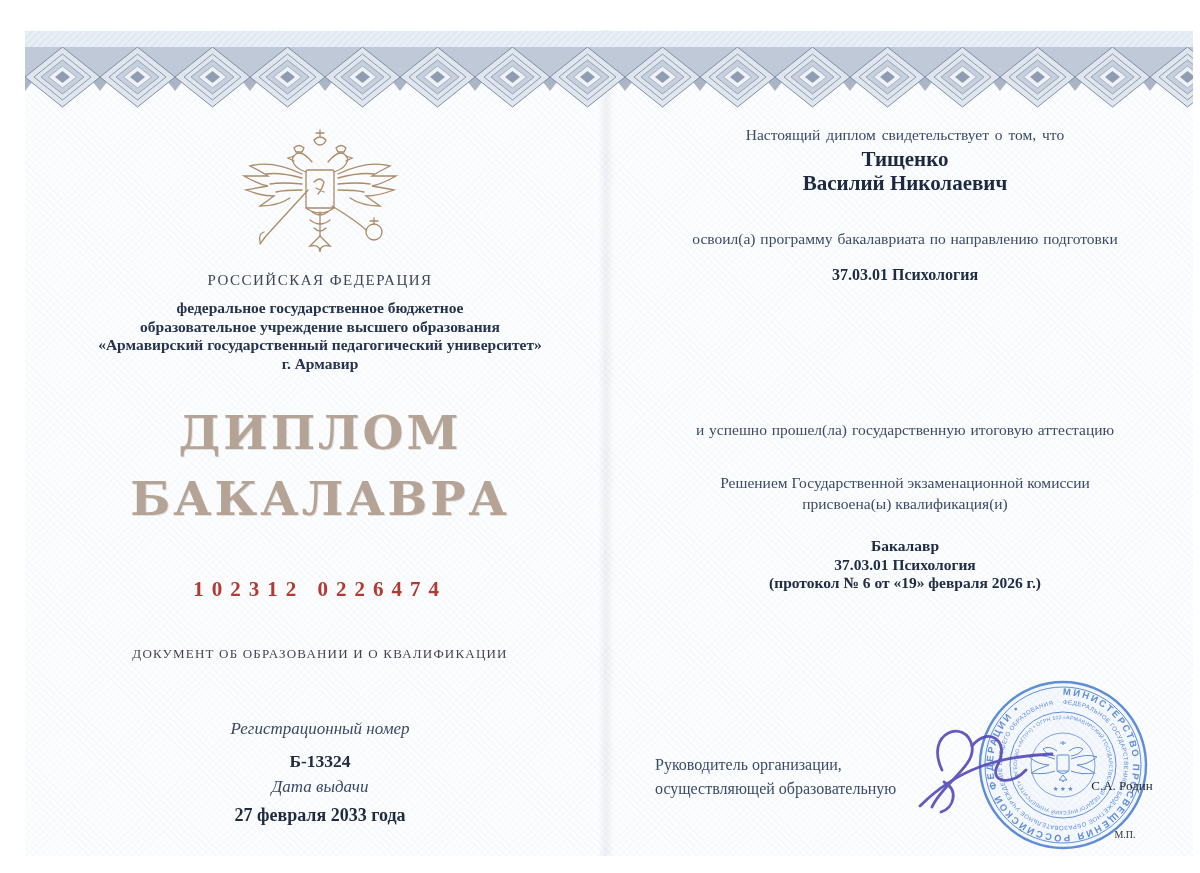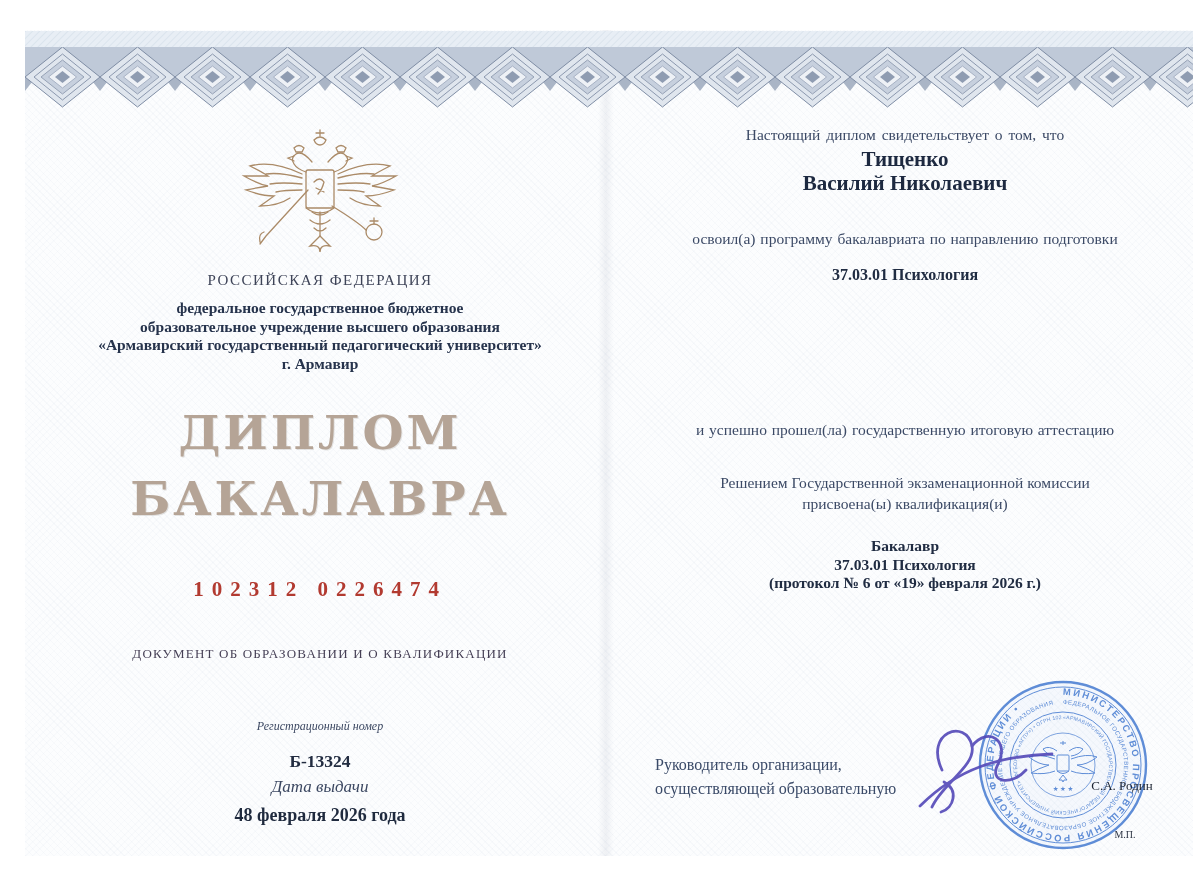--- a/index.html
+++ b/index.html
@@ -16,21 +16,21 @@
   .abs{position:absolute;}
   .ctr{text-align:center;}
   
   .country{left:40px;top:272px;width:560px;font-size:15px;letter-spacing:1.5px;color:#3e4458;}
   .inst{left:30px;top:299px;width:580px;font-size:15.5px;font-weight:bold;line-height:18.5px;color:#26334c;}
   .title{left:40px;top:400px;width:560px;font-family:"DejaVu Serif",serif;font-weight:bold;
          font-size:47px;line-height:66px;letter-spacing:3px;color:#b5a496;
          text-shadow:1px 1px 0 rgba(120,110,100,.18);}
   .serial{left:40px;top:577px;width:560px;font-size:21px;font-weight:600;letter-spacing:8px;color:#b23a30;}
   .doctype{left:20px;top:646px;width:600px;font-size:13px;letter-spacing:1.2px;color:#453f55;}
-  .reglabel{left:40px;top:719px;width:560px;font-size:12px;font-style:italic;color:#3c4862;}
+  .reglabel{left:40px;top:719px;width:560px;font-size:17px;font-style:italic;color:#3c4862;}
   .regnum{left:40px;top:751px;width:560px;font-size:17.5px;font-weight:600;color:#222c40;}
   .datelabel{left:40px;top:777px;width:560px;font-size:17px;font-style:italic;color:#3c4862;}
   .dateval{left:40px;top:805px;width:560px;font-size:18px;font-weight:600;color:#1f2a3e;}
   
   .intro{left:630px;top:126px;width:550px;font-size:15.5px;color:#3c4a66;word-spacing:2px;}
   .surname{left:630px;top:147px;width:550px;font-size:21px;font-weight:bold;color:#1d2940;}
   .fullname{left:630px;top:171px;width:550px;font-size:21px;font-weight:bold;color:#1d2940;}
   .program{left:615px;top:230px;width:580px;font-size:15.5px;color:#3c4a66;word-spacing:1px;}
   .progcode{left:630px;top:266px;width:550px;font-size:16px;font-weight:bold;color:#202c42;}
   .attest{left:615px;top:421px;width:580px;font-size:15.5px;color:#3c4a66;word-spacing:1px;}
@@ -108,21 +108,21 @@
     <div>БАКАЛАВРА</div>
   </div>
 
   <div class="abs ctr serial">102312 0226474</div>
 
   <div class="abs ctr doctype">ДОКУМЕНТ ОБ ОБРАЗОВАНИИ И О КВАЛИФИКАЦИИ</div>
 
   <div class="abs ctr reglabel">Регистрационный номер</div>
   <div class="abs ctr regnum">Б-13324</div>
   <div class="abs ctr datelabel">Дата выдачи</div>
-  <div class="abs ctr dateval">48 февраля 2026 года</div>
+  <div class="abs ctr dateval">27 февраля 2033 года</div>
 
   <div class="abs ctr intro">Настоящий диплом свидетельствует о том, что</div>
   <div class="abs ctr surname">Тищенко</div>
   <div class="abs ctr fullname">Василий Николаевич</div>
 
   <div class="abs ctr program">освоил(а) программу бакалавриата по направлению подготовки</div>
   <div class="abs ctr progcode">37.03.01 Психология</div>
 
   <div class="abs ctr attest">и успешно прошел(ла) государственную итоговую аттестацию</div>
 

